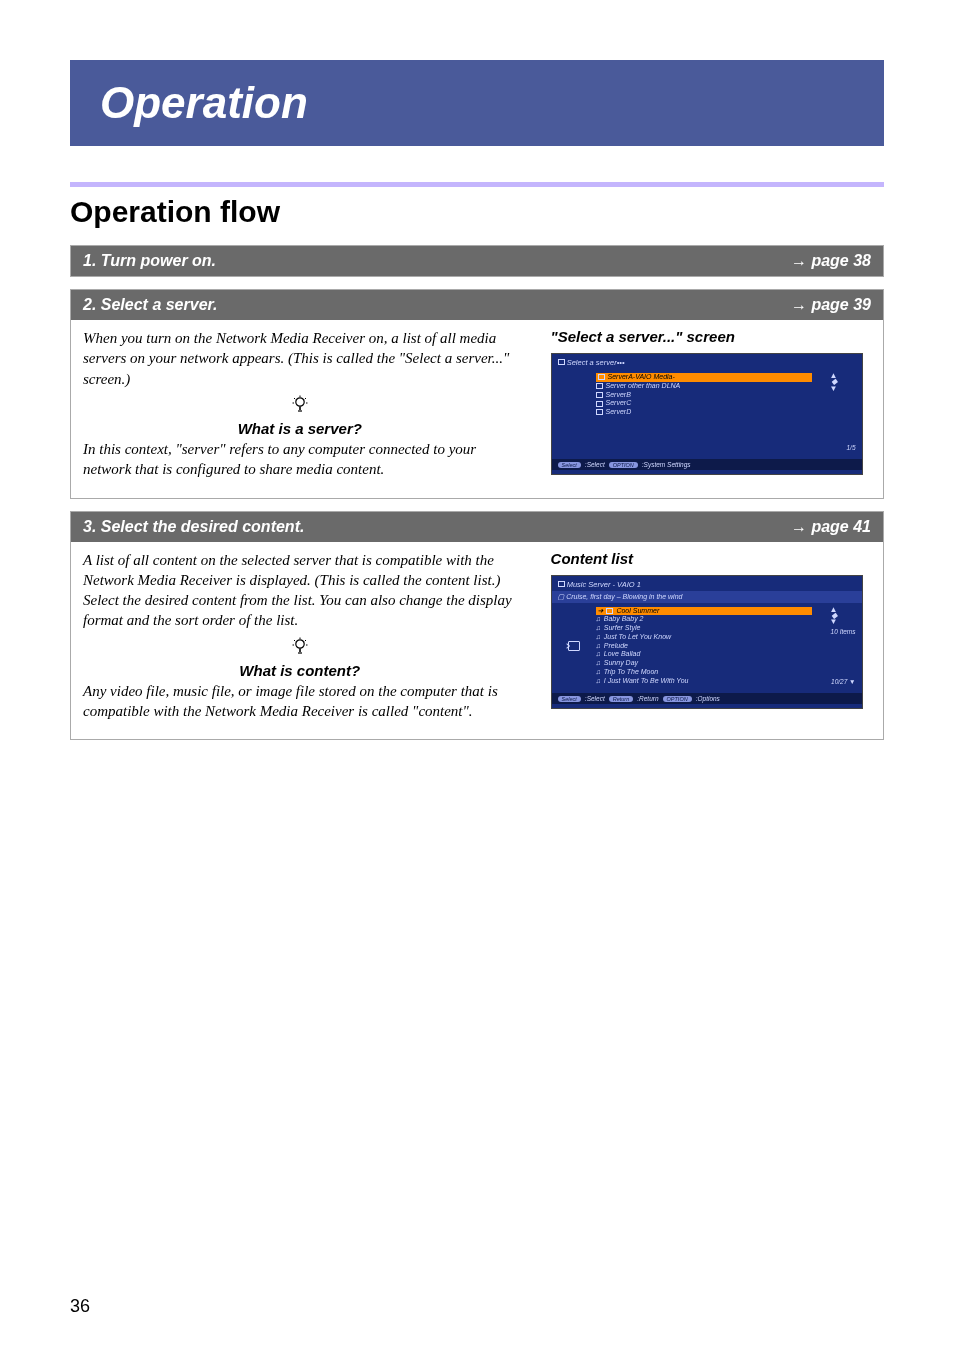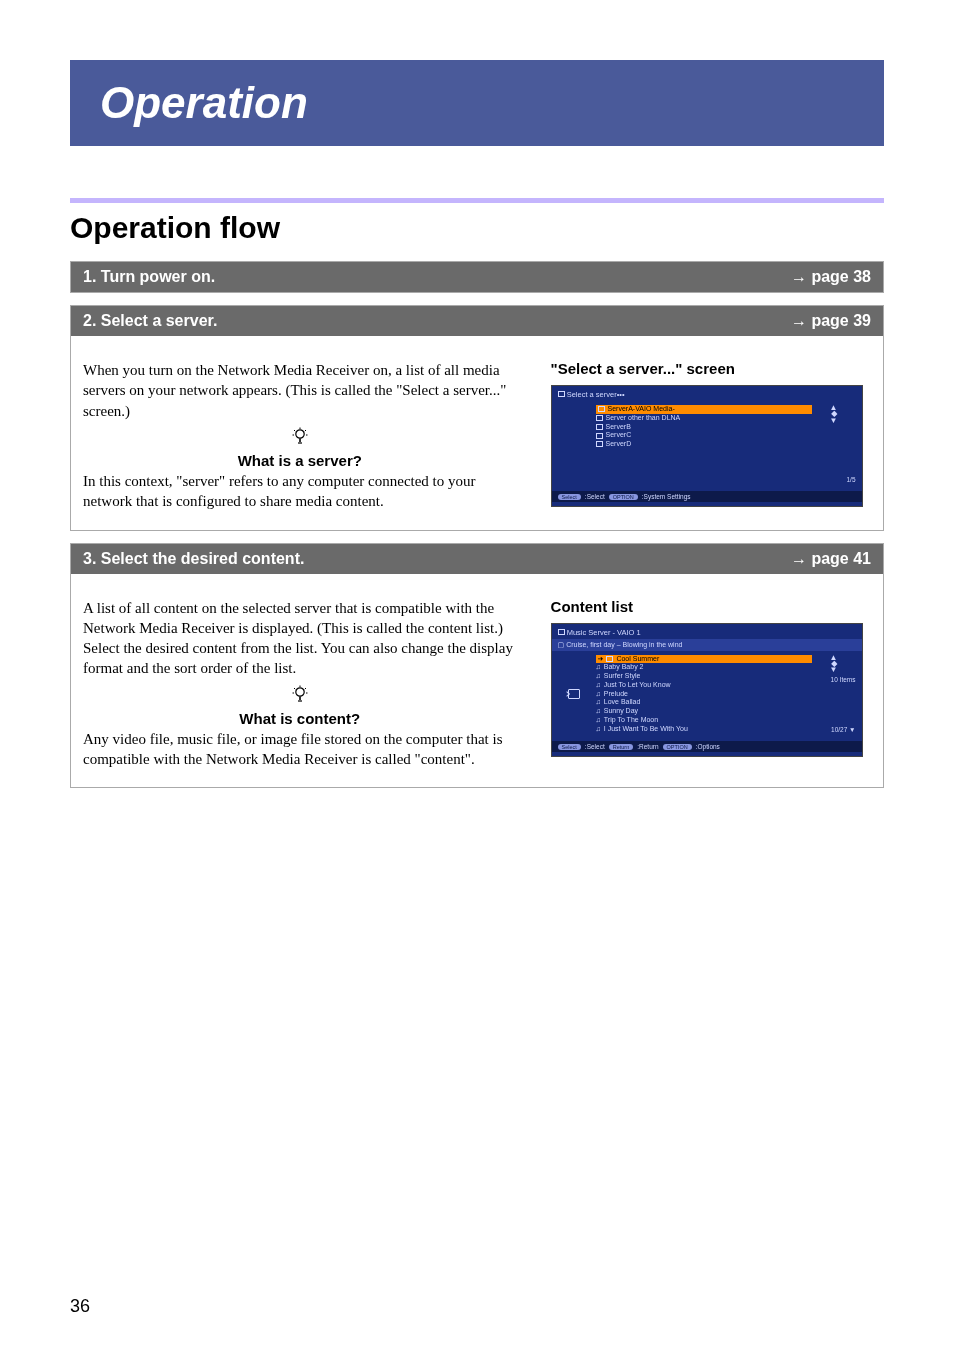--- a/index.html
+++ b/index.html
@@ -12,46 +12,47 @@
     position: relative;
     min-height: 1357px;
   }
   .chapter-bar {
     background: #4a5a9a;
     color: #fff;
     font-size: 44px;
     font-weight: bold;
     font-style: italic;
     padding: 18px 30px;
-    margin-bottom: 52px;
+    margin-bottom: 36px;
   }
   .flow-title {
     font-size: 30px;
     font-weight: bold;
     border-top: 5px solid #c4b5fd;
     padding-top: 8px;
     margin-bottom: 16px;
   }
   .step-box {
     border: 1px solid #aaa;
     margin-bottom: 12px;
+    font-style: italic;
   }
   .step-header {
     background: #6a6a6a;
     color: #fff;
     display: flex;
     justify-content: space-between;
     align-items: center;
     padding: 6px 12px;
     font-weight: bold;
     font-size: 16px;
   }
   .step-body {
     display: flex;
-    padding: 24px 12px 14px 12px;
+    padding: 8px 12px 14px 12px;
     gap: 34px;
   }
   .left-col {
     flex: 1.15;
     font-size: 15px;
     line-height: 1.35;
     font-family: "Times New Roman", Times, serif;
   }
   .left-col p { margin-bottom: 4px; }
   .tip-head {

